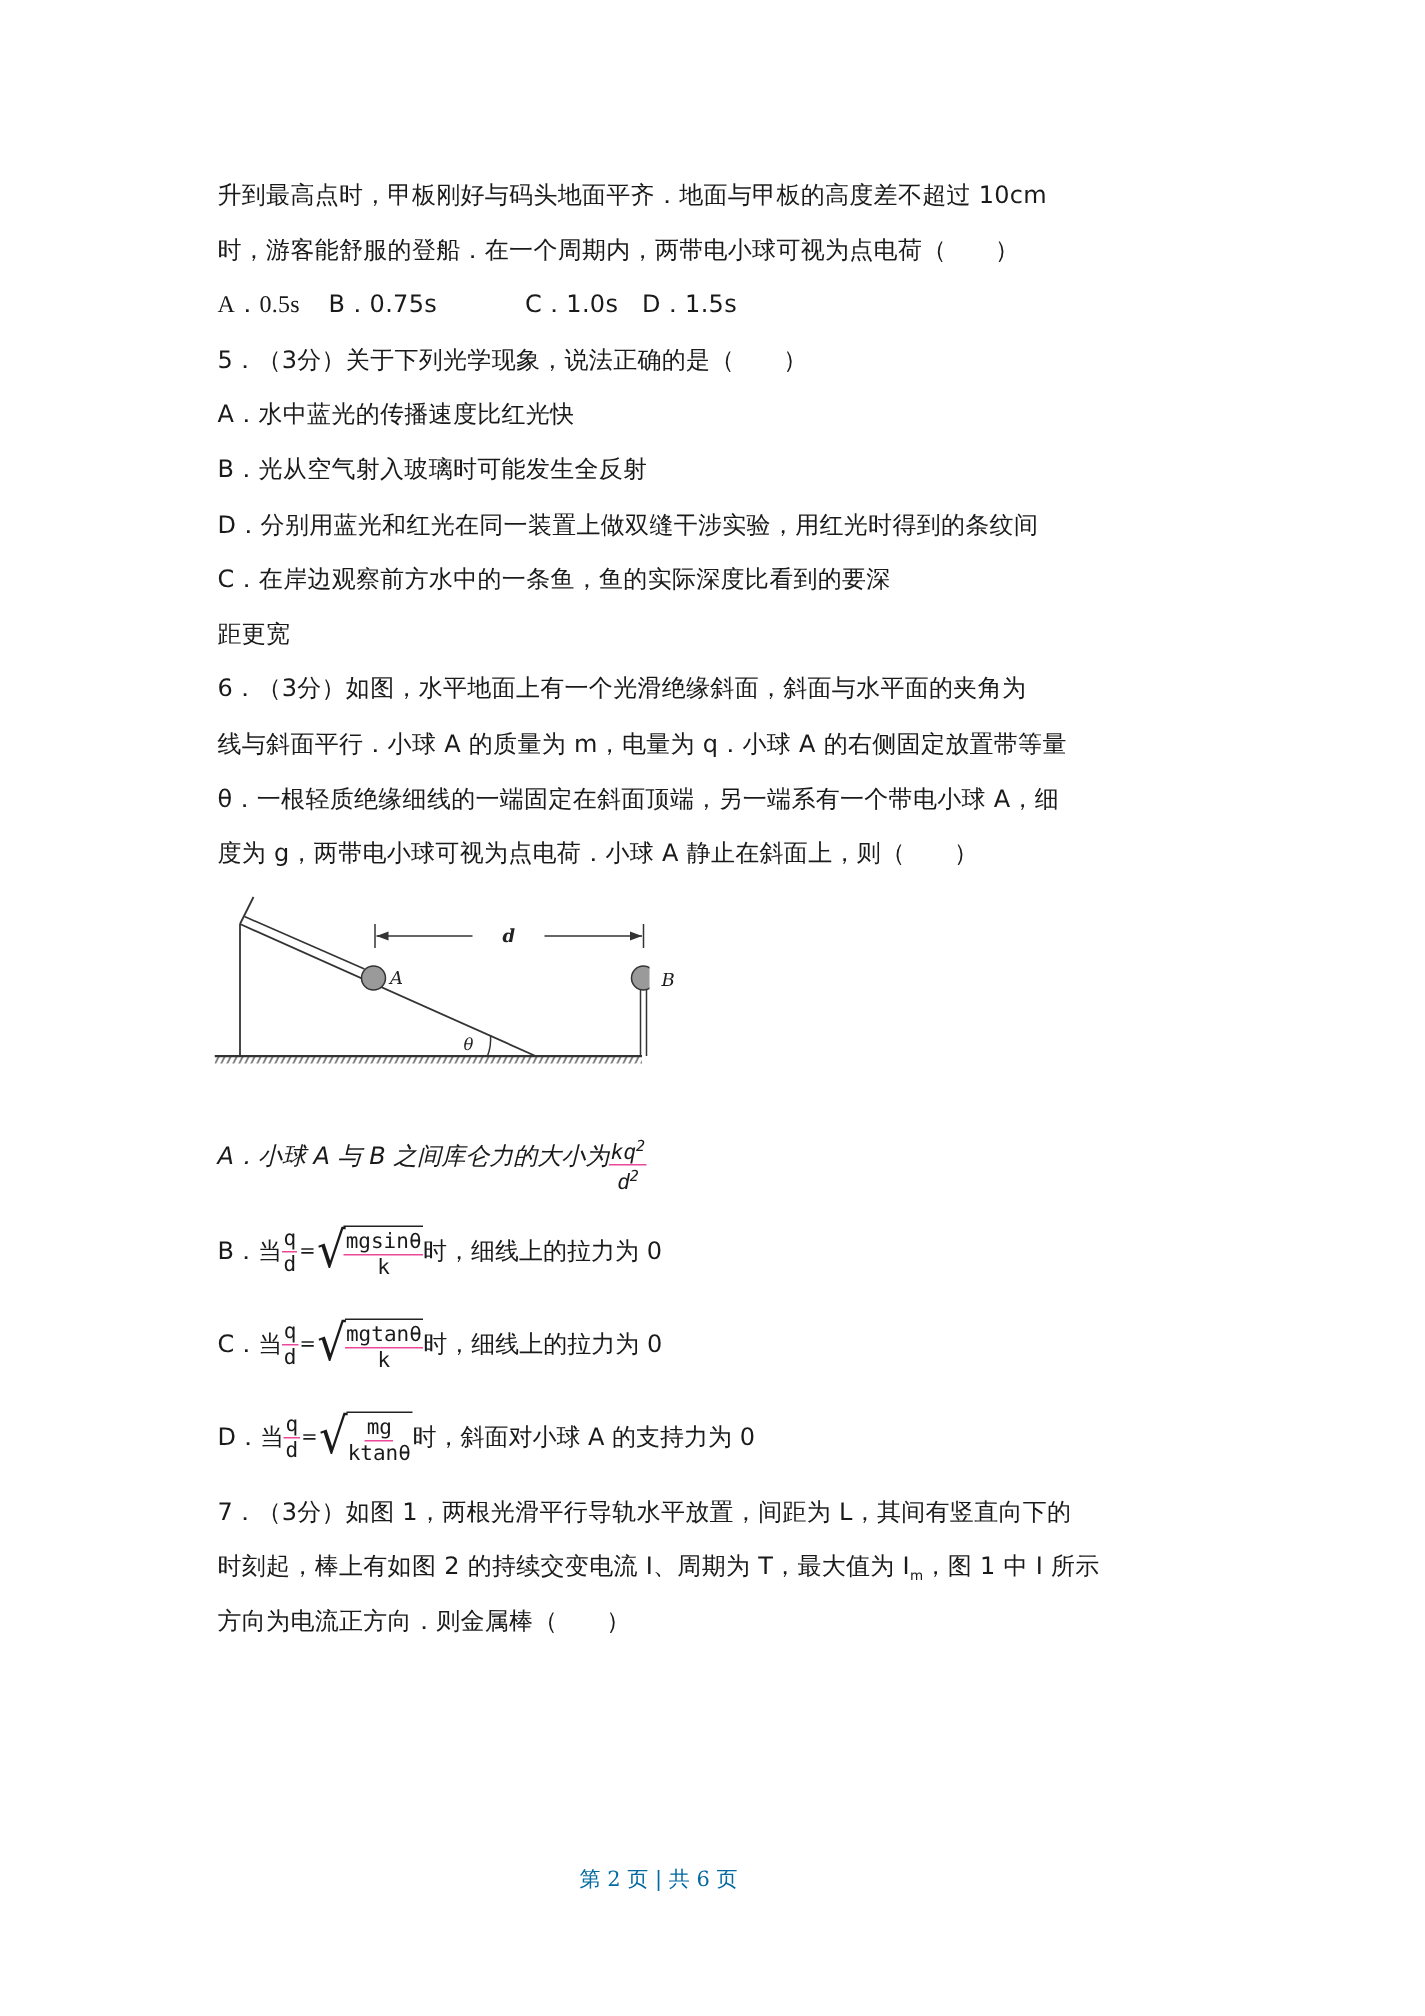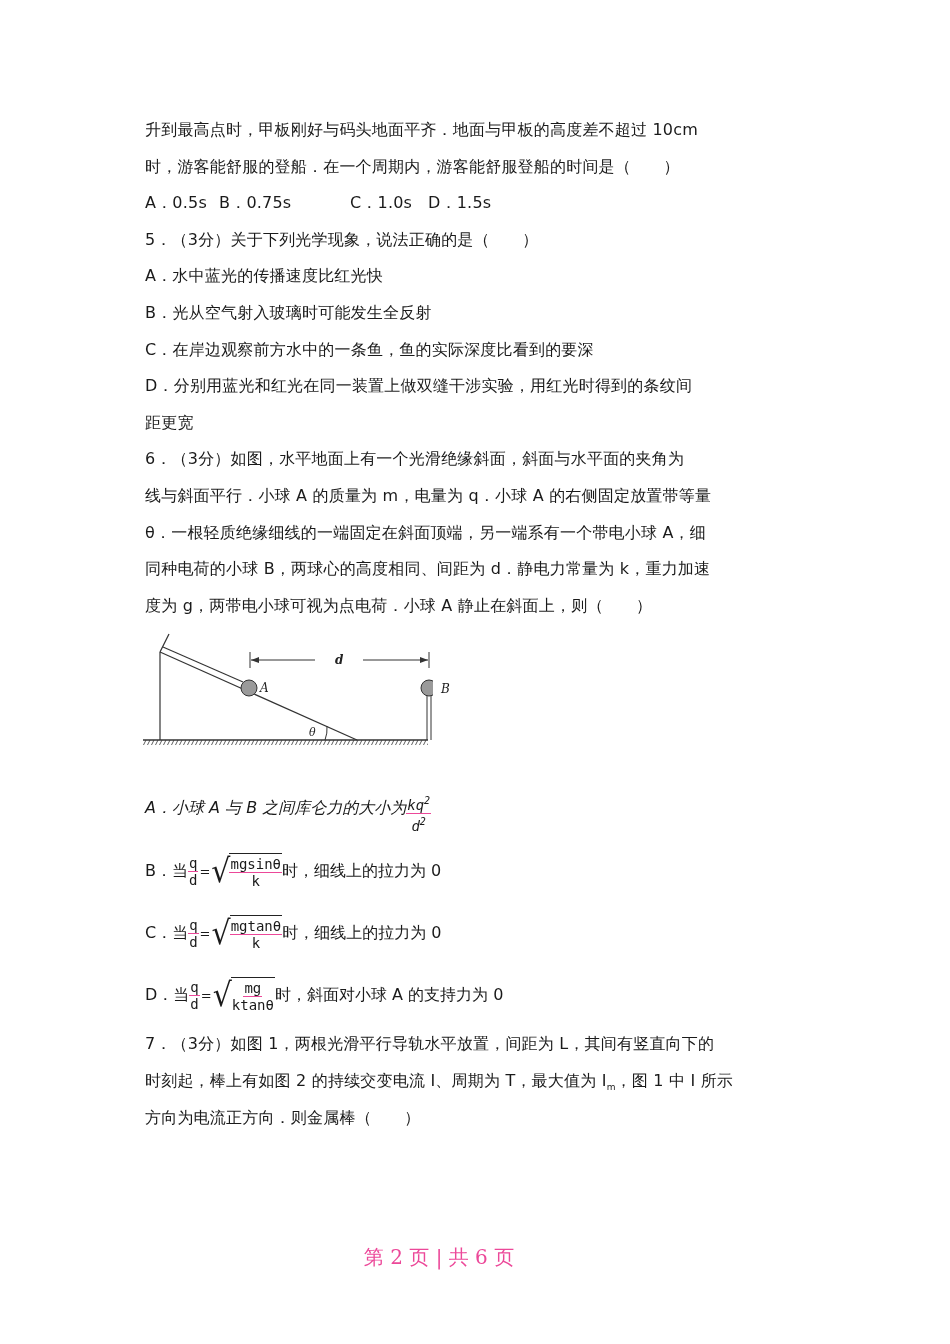--- a/index.html
+++ b/index.html
@@ -7,59 +7,58 @@
       width: 950px; height: 1344px; position: relative; overflow: hidden;
       font-family: "DejaVu Sans", "Liberation Sans", sans-serif;
       color: #1a1a1a;
     }
     .page { position: absolute; left: 145px; top: 112px; width: 665px; }
     .line {
       font-size: 16px; line-height: 36.6px; height: 36.6px; white-space: nowrap;
       letter-spacing: 0.2px;
     }
     .line.opts span { display: inline-block; }
-    .optA { width: 74px; } .optB { width: 100px; } .optC { width: 78px; margin-left: 31px; }
+    .optA { width: 74px; font-family: Liberation Serif, serif; } .optB { width: 100px; } .optC { width: 78px; margin-left: 31px; }
     .figure { position: relative; height: 150px; margin-top: 2px; }
     .figure svg { position: absolute; left: -2px; top: 6px; }
     .math-line { font-size: 16px; height: 62px; position: relative; white-space: nowrap; display: flex; align-items: center; }
     .frac { display: inline-flex; flex-direction: column; align-items: center; vertical-align: middle; font-family: "DejaVu Sans Mono", "Liberation Mono", monospace; font-size: 14px; line-height: 16px; }
     .frac .num { border-bottom: 1px solid #ec4899; padding: 0 1px; }
     .frac .den { padding: 0 1px; }
     .sqrt { display: inline-flex; align-items: stretch; vertical-align: middle; }
     .sqrt .radical { font-size: 30px; line-height: 36px; transform: scaleY(1.1); margin-right: -1px; }
     .sqrt .body { border-top: 1px solid #222; display: inline-flex; align-items: flex-end; padding-top: 1px; }
     .eq { font-size: 13px; margin: 0 1px; }
     sup { font-size: 10px; }
     .footer {
       position: absolute; top: 1244px; left: 0; width: 878px; text-align: center;
-      font-family: "DejaVu Serif", "Liberation Serif", serif; font-size: 20px; color: #ec4899;
+      font-family: "DejaVu Serif", "Liberation Serif", serif; font-size: 14px; color: #0369a1;
     }
   </style>
 </head>
 <body>
 
 <div class="page">
 
   <div class="line">升到最高点时，甲板刚好与码头地面平齐．地面与甲板的高度差不超过 10cm</div>
-  <div class="line">时，游客能舒服的登船．在一个周期内，游客能舒服登船的时间是（　　）</div>
+  <div class="line">时，游客能舒服的登船．在一个周期内，两带电小球可视为点电荷（　　）</div>
   <div class="line opts">
     <span class="optA">A．0.5s</span><span class="optB">B．0.75s</span><span class="optC">C．1.0s</span><span>D．1.5s</span>
   </div>
 
   <div class="line">5．（3分）关于下列光学现象，说法正确的是（　　）</div>
   <div class="line">A．水中蓝光的传播速度比红光快</div>
   <div class="line">B．光从空气射入玻璃时可能发生全反射</div>
+  <div class="line">D．分别用蓝光和红光在同一装置上做双缝干涉实验，用红光时得到的条纹间</div>
   <div class="line">C．在岸边观察前方水中的一条鱼，鱼的实际深度比看到的要深</div>
-  <div class="line">D．分别用蓝光和红光在同一装置上做双缝干涉实验，用红光时得到的条纹间</div>
   <div class="line">距更宽</div>
 
   <div class="line">6．（3分）如图，水平地面上有一个光滑绝缘斜面，斜面与水平面的夹角为</div>
   <div class="line">线与斜面平行．小球 A 的质量为 m，电量为 q．小球 A 的右侧固定放置带等量</div>
   <div class="line">θ．一根轻质绝缘细线的一端固定在斜面顶端，另一端系有一个带电小球 A，细</div>
-  <div class="line">同种电荷的小球 B，两球心的高度相同、间距为 d．静电力常量为 k，重力加速</div>
   <div class="line">度为 g，两带电小球可视为点电荷．小球 A 静止在斜面上，则（　　）</div>
 
   <div class="figure">
     <svg width="290" height="130" viewBox="0 0 290 130">
       <defs>
         <pattern id="hatch" width="4" height="6" patternUnits="userSpaceOnUse">
           <line x1="3" y1="0" x2="0" y2="6" stroke="#333" stroke-width="0.8"></line>
         </pattern>
       </defs>
 

